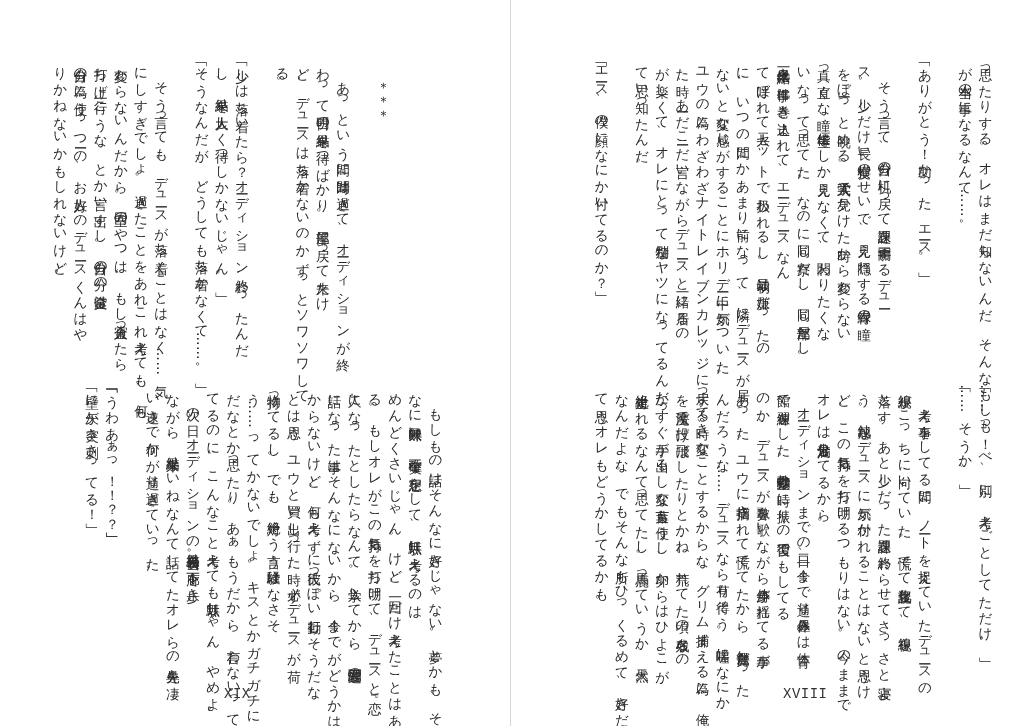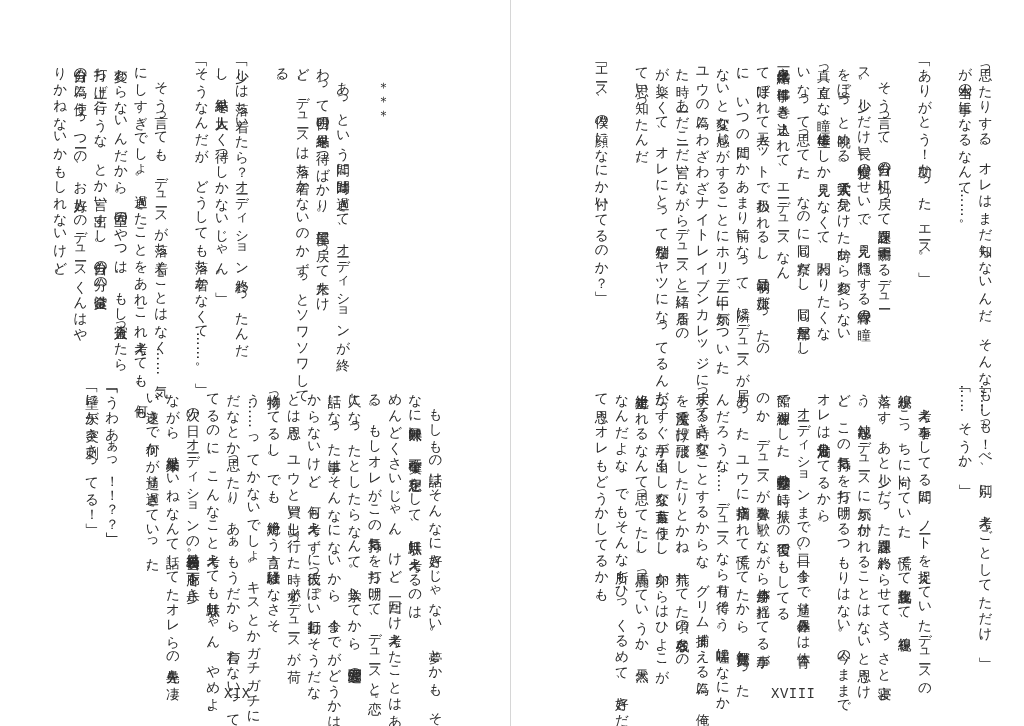--- a/index.html
+++ b/index.html
@@ -24,14 +24,14 @@
   <div class="block blk-top" id="lt" style="right:116px;"><span class="col">　＊＊＊</span><span class="col">　</span><span class="col">　あっという間に時間は過ぎて、オーディションが終</span><span class="col">わって明日の結果を待つばかり。部屋に戻って来たけ</span><span class="col">ど、デュースは落ち着かないのかずっとソワソワして</span><span class="col">る。</span><span class="col">　</span><span class="col">「少しは落ち着いたら？オーディション終わったんだ</span><span class="col">し、結果を大人しく待つしかないじゃん。」</span><span class="col">「そうなんだが、どうしても落ち着かなくて……。」</span><span class="col">　</span><span class="col">　そう言っても、デュースが落ち着くことはなく……気</span><span class="col">にしすぎでしょ。過ぎたことをあれこれ考えても、何も</span><span class="col">変わらないんだから。同室のやつは、もし賞金入ったら</span><span class="col">打ち上げ行こうな、とか言い出すし。自分の分の賞金は</span><span class="col">自分の為に使うっつーの、お人好しのデュースくんはや</span><span class="col">りかねないかもしれないけど。</span></div>
   <div class="block blk-bot" id="lb" style="right:64px;"><span class="col">　もしもの話はそんなに好きじゃない。夢とかも、そん</span><span class="col">なに興味無い。不確実な想定をして、無駄に考えるのは</span><span class="col">めんどくさいじゃん。けど、一回だけ考えたことはあ</span><span class="col">る。もしオレがこの気持ちを打ち明けて、デュースと『恋</span><span class="col">人』になったとしたらなんて。入学してから、恋愛関連の</span><span class="col">話になった事はそんなにないから、今までがどうかはわ</span><span class="col">からないけど、何も考えずに彼氏っぽい行動しそうだな</span><span class="col">とは思う。ユウと買い出し行った時、必ずデュースが荷</span><span class="col">物持ってるし。でも、絶対そう言う経験はなさそ</span><span class="col">う……ってかないでしょ。キスとかガチガチになりそう</span><span class="col">だなとか思ったり。あぁもうだから、言わないって決め</span><span class="col">てるのに、こんなこと考えても無駄じゃん、やめよ。</span><span class="col">　次の日、オーディションの結果発表当日。廊下を歩き</span><span class="col">ながら、結果来ないねなんて話してたオレらの鼻先を凄</span><span class="col">い速さで何かが通り過ぎていった。</span><span class="col">　</span><span class="col">「「うわあぁっ！！？？」」</span><span class="col">「壁に矢が突き刺さってる！」</span></div>
   <div class="page-num" style="left:224px;">XIX</div>
 </div>
 
 <div class="divider"></div>
 
 <div class="page page-right">
   <div class="block blk-top" id="rt" style="right:28px;"><span class="col">思ったりする。オレはまだ知らないんだ、そんなもしも</span><span class="col">が本当の事になるなんて……。</span><span class="col">　</span><span class="col">「ありがとう！助かった、エース。」</span><span class="col">　</span><span class="col">　そう言って、自分の机に戻って課題を再開するデュー</span><span class="col">ス。少しだけ長い横髪のせいで、見え隠れする青緑の瞳</span><span class="col">をぼーっと眺める。入学式で見かけた時から変わらない</span><span class="col">真っ直ぐな瞳、優等生にしか見えなくて、関わりたくな</span><span class="col">いなって思ってた。なのに同じ寮だし、同じ部屋だし。</span><span class="col">入学早々一緒に事件に巻き込まれて、エーデュースなん</span><span class="col">て呼ばれて二人セットで扱われるし。最初は嫌だったの</span><span class="col">に、いつの間にかあまり前になって、隣にデュースが居</span><span class="col">ないと変な感じがすることにホリデー中に気がついた。</span><span class="col">ユウの為にわざわざナイトレイブンカレッジに戻ってき</span><span class="col">た時、あーだこーだ言いながらデュースと一緒に居るの</span><span class="col">が楽しくて、オレにとって特別なヤツになってるんだっ</span><span class="col">て思い知ったんだ。</span><span class="col">　</span><span class="col">「エース、僕の顔になにか付いてるのか？」</span></div>
   <div class="block blk-bot" id="rb" style="right:28px;"><span class="col">「……っ！べ、別に。考えごとしてただけ。」</span><span class="col">「……そうか。」</span><span class="col">　</span><span class="col">　考え事をしてる間に、ノートを捉えていたデュースの</span><span class="col">視線がこっちに向いていた。慌てて誤魔化して、視線を</span><span class="col">落とす。あと少しだった課題を終わらせてさっさと寝よ</span><span class="col">う。鈍感なデュースに気が付かれることはないと思うけ</span><span class="col">ど、この気持ちを打ち明けるつもりはない。今のままで</span><span class="col">オレは十分満足してるから。</span><span class="col">　オーディションまでの二日、今まで通り昼休みは体育</span><span class="col">館で練習をした。教室移動の時に振りの復習でもしてる</span><span class="col">のか、デュースが鼻歌を歌いながら身体が揺れてる事が</span><span class="col">あった。ユウに指摘されて慌ててたから、無自覚だった</span><span class="col">んだろうな……デュースなら有り得そう。咄嗟になにか</span><span class="col">する時、変なことするからな。グリム捕まえる為に、俺</span><span class="col">を魔法で投げ飛ばしたりとかね。荒れてた頃の名残なの</span><span class="col">かすぐ手が出るし変な言葉も使うし、卵からはひよこが</span><span class="col">絶対生まれるなんて思ってたし。馬鹿っていうか、天然</span><span class="col">なんだよな。でもそんな所もひっくるめて、好きだなっ</span><span class="col">て思うオレもどうかしてるかも。</span></div>
-  <div class="page-num" style="left:260px;">XVIII</div>
+  <div class="page-num" style="left:272px;">XVIII</div>
 </div>
 
 </body></html>

